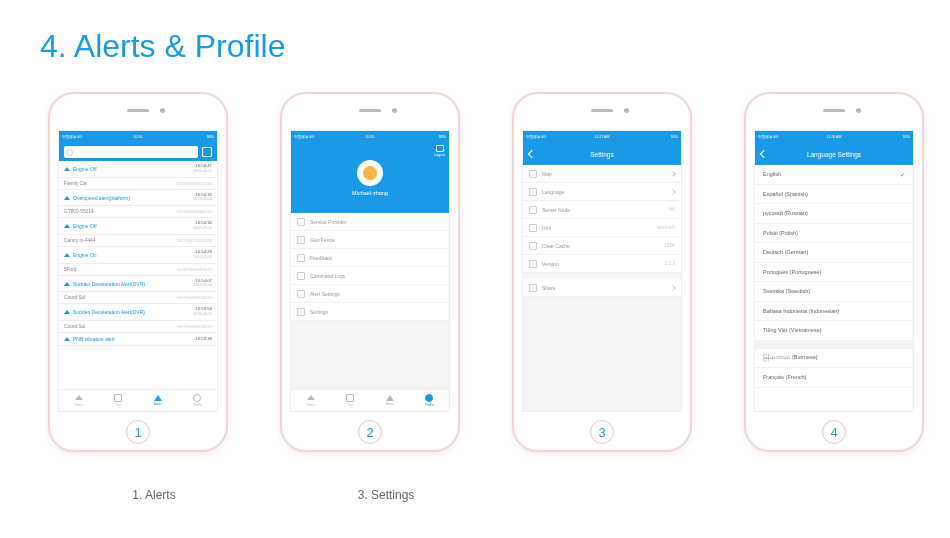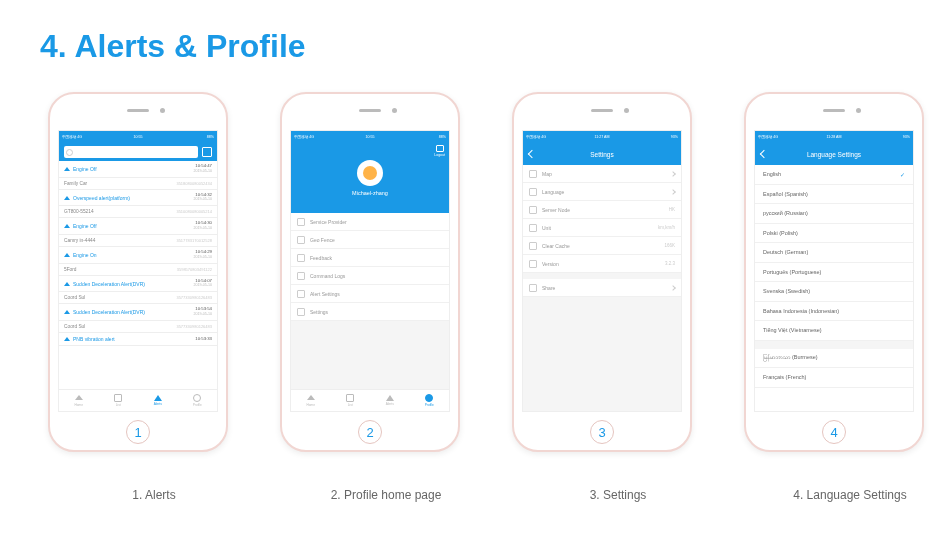--- a/index.html
+++ b/index.html
@@ -1,17 +1,17 @@
 <!DOCTYPE html>
 <html><head>
 <meta charset="utf-8">
 <style>
   *{box-sizing:border-box;margin:0;padding:0;}
   body{width:950px;height:538px;background:#fff;font-family:-apple-system,Helvetica,Arial,sans-serif;position:relative;}
-  .title{position:absolute;left:40px;top:28px;font-size:32px;color:#1a99e6;font-weight:700;}
+  .title{position:absolute;left:40px;top:28px;font-size:32px;color:#1a99e6;font-weight:400;}
   .phones{position:absolute;left:48px;top:92px;display:flex;gap:52px;}
   .phone{width:180px;height:360px;border:2px solid #f1d6d2;border-radius:26px;background:#fff;position:relative;box-shadow:0 2px 6px rgba(0,0,0,0.08);}
   .speaker{position:absolute;top:15px;left:50%;transform:translateX(-50%);width:22px;height:3px;background:#bbb;border-radius:2px;}
   .camera{position:absolute;top:14px;left:50%;margin-left:22px;width:5px;height:5px;background:#bbb;border-radius:50%;}
   .screen{position:absolute;top:36px;left:8px;right:8px;bottom:38px;background:#fff;border:1px solid #eee;overflow:hidden;display:flex;flex-direction:column;}
   .home-btn{position:absolute;bottom:6px;left:50%;transform:translateX(-50%);width:24px;height:24px;border:1.5px solid #e5c5c0;border-radius:50%;background:#fff;display:flex;align-items:center;justify-content:center;}
   .home-btn .num{font-size:13px;color:#1a99e6;font-weight:500;}
   .statusbar{height:12px;background:#1a99e6;font-size:3.6px;color:#fff;display:flex;align-items:center;padding:0 3px;justify-content:space-between;}
   .statusbar .mid{position:absolute;left:50%;transform:translateX(-50%);}
   .sb-left,.sb-right{display:flex;align-items:center;gap:2px;}
@@ -390,16 +390,14 @@
     </div>
     <div class="home-btn">
         <span class="num">4</span>
       </div>
   </div>
 
 </div>
 
 <div class="captions">
   <div>1. Alerts</div>
-  <div>2. Profile home page</div>
   <div>3. Settings</div>
-  <div>4. Language Settings</div>
 </div>
 
 </body></html>

